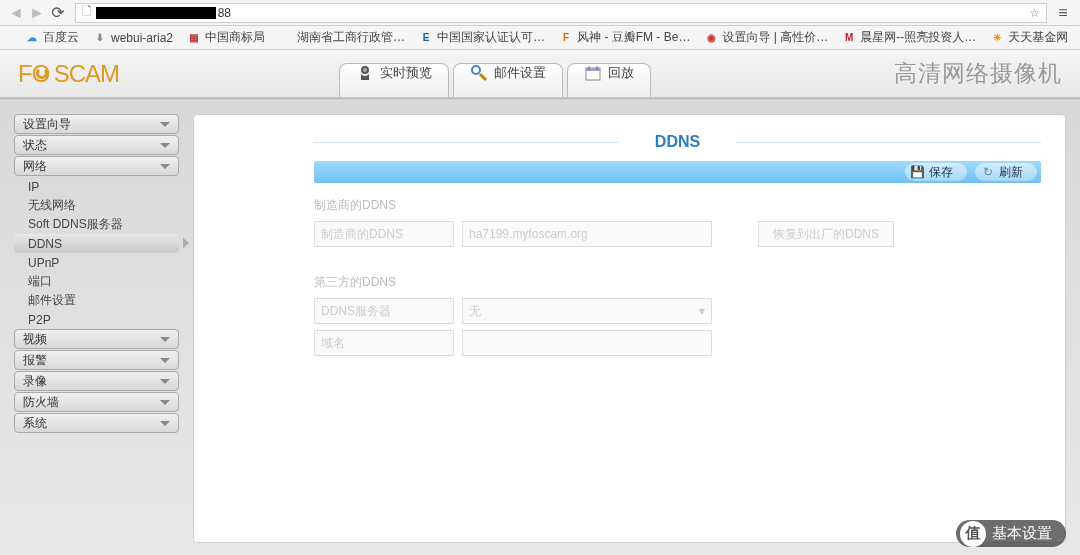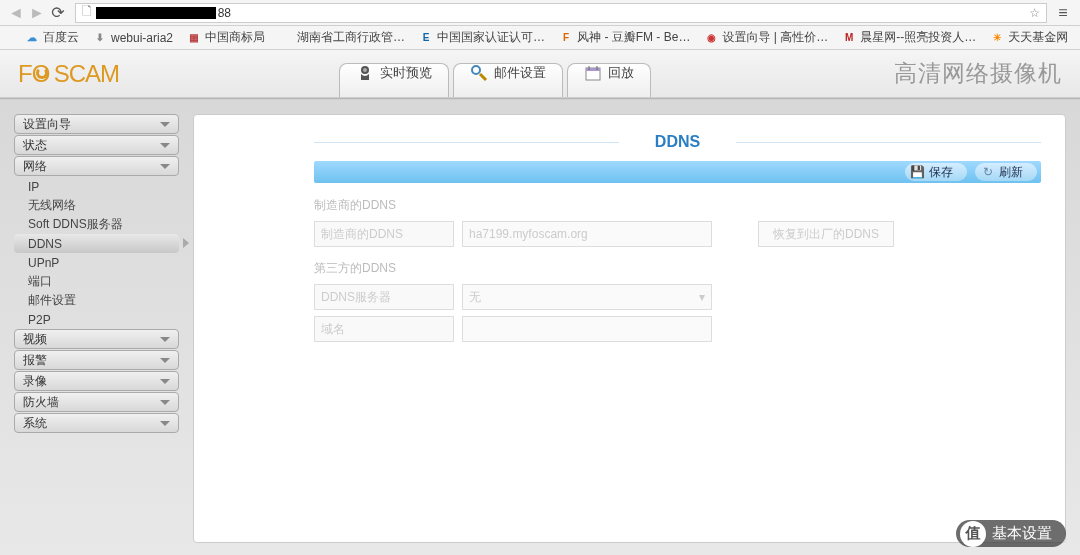--- a/index.html
+++ b/index.html
@@ -218,21 +218,21 @@
     <div class="form">
 
       <div class="sect">制造商的DDNS</div>
       <div class="field-row">
         <div class="label">制造商的DDNS</div>
         <div class="input-dis">ha7199.myfoscam.org</div>
         <div style="flex:0 0 30px"></div>
         <div class="btn-dis">恢复到出厂的DDNS</div>
       </div>
 
-      <div class="sect" style="margin-top:10px">第三方的DDNS</div>
+      <div class="sect" style="margin-top:24px">第三方的DDNS</div>
       <div class="field-row">
         <div class="label">DDNS服务器</div>
         <div class="input-dis" style="justify-content:space-between">
           <span>无</span>
           <span style="color:#ccc">▾</span>
         </div>
       </div>
       <div class="field-row">
         <div class="label">域名</div>
         <div class="input-dis"></div>

